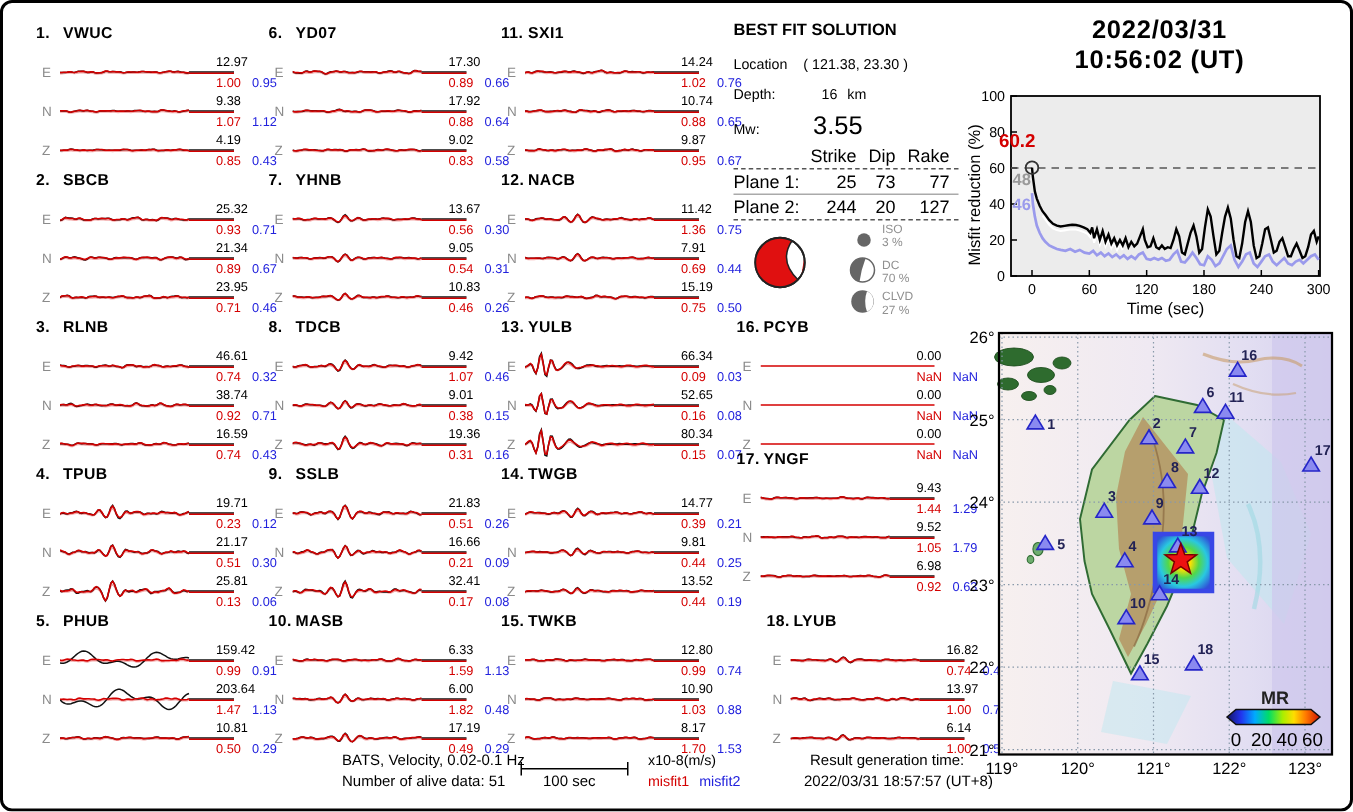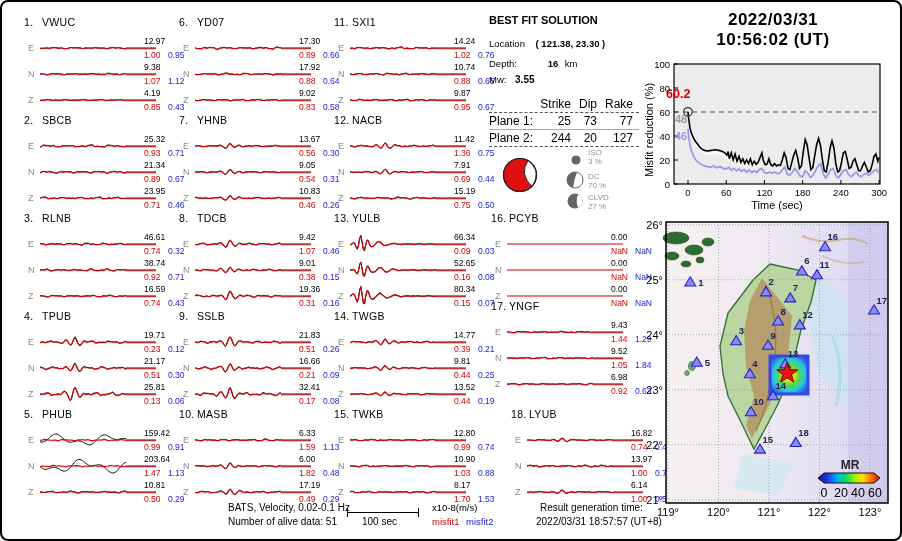--- a/index.html
+++ b/index.html
@@ -1,35 +1,35 @@
 <!DOCTYPE html>
 <html><head>
 <meta charset="utf-8">
 <style>
   html,body{margin:0;padding:0;background:#fff;}
   *{box-sizing:border-box;}
   body{font-family:"Liberation Sans","DejaVu Sans",sans-serif;}
   .frame{position:relative;width:902px;height:541px;border:2.5px solid #000;border-radius:8px;background:#fff;overflow:hidden;}
   
   .station{position:absolute;width:152px;height:98px;}
-  .st-title{position:absolute;left:2px;top:2px;font-size:10.5px;font-weight:normal;color:#000;letter-spacing:.3px;}
+  .st-title{position:absolute;left:2px;top:2px;font-size:10.5px;font-weight:bold;color:#000;letter-spacing:.3px;}
   .st-num{display:inline-block;width:18px;}
   .comp-row{position:absolute;left:0;height:26px;width:152px;}
   .comp-label{position:absolute;left:6px;top:8px;font-size:9px;color:#8a8a8a;}
   .wf-svg{position:absolute;left:18px;top:0;}
   .nums{position:absolute;left:122px;top:0;width:46px;}
   .val{position:absolute;left:0;top:1px;font-size:8.5px;color:#000;white-space:nowrap;}
   .mis{position:absolute;left:0;top:14.5px;font-size:8.5px;white-space:nowrap;}
   .m1{color:#d40000;display:inline-block;min-width:24px;}
   .m2{color:#2222dd;}
   
   .solution{position:absolute;left:487px;top:12px;width:152px;height:196px;font-size:9.5px;color:#000;}
   .sol-title{position:absolute;left:0;top:0;font-size:11px;font-weight:bold;}
   .sol-row{position:absolute;left:0;white-space:nowrap;}
-  .sol-b{font-weight:bold;}
+  .sol-b{font-weight:normal;}
   .sol-table{position:absolute;left:0;top:82px;width:150px;font-size:12px;}
   .tr{display:grid;grid-template-columns:50px 32px 26px 36px;height:17px;align-items:center;}
   .tr .c{text-align:right;}
   .tr.hd{border-bottom:1px dashed #555;}
   .tr.p1{border-bottom:1px solid #aaa;}
   .tr.p2{border-bottom:1px dashed #555;}
   .mini-label{font-size:8px;color:#909090;line-height:9px;}
   
   .foot{position:absolute;white-space:nowrap;}
   .gray{color:#8a8a8a;}
@@ -778,21 +778,21 @@
           <span class="comp-label">N</span>
           <svg class="wf-svg" width="120" height="26">
             <polyline points="0.0,13.7 1.2,13.9 2.4,13.9 3.6,13.7 4.8,13.8 6.1,13.9 7.3,13.8 8.5,13.9 9.7,14.0 10.9,13.9 12.1,13.7 13.3,13.7 14.5,13.8 15.7,13.8 17.0,13.8 18.2,13.8 19.4,13.7 20.6,13.4 21.8,13.5 23.0,13.8 24.2,14.0 25.4,14.1 26.6,14.2 27.9,14.1 29.1,13.8 30.3,13.8 31.5,14.0 32.7,13.8 33.9,13.5 35.1,13.4 36.3,13.3 37.5,13.2 38.8,13.4 40.0,14.0 41.2,14.3 42.4,14.2 43.6,14.2 44.8,14.1 46.0,13.9 47.2,13.8 48.5,14.0 49.7,13.9 50.9,13.5 52.1,13.4 53.3,13.5 54.5,13.5 55.7,13.7 56.9,14.0 58.1,14.1 59.4,13.9 60.6,13.8 61.8,13.8 63.0,13.8 64.2,13.8 65.4,13.9 66.6,14.0 67.8,13.8 69.0,13.6 70.3,13.7 71.5,13.7 72.7,13.7 73.9,13.8 75.1,13.8 76.3,13.6 77.5,13.6 78.7,13.9 79.9,14.1 81.2,14.1 82.4,14.1 83.6,14.1 84.8,13.8 86.0,13.5" fill="none" stroke="#f2a8a8" stroke-width="1"></polyline>
             <polyline points="0.0,12.8 1.2,13.0 2.4,12.9 3.6,12.8 4.8,12.9 6.1,13.1 7.3,13.2 8.5,13.3 9.7,13.4 10.9,13.2 12.1,12.9 13.3,12.8 14.5,12.9 15.7,12.8 17.0,12.8 18.2,12.9 19.4,12.8 20.6,12.6 21.8,12.8 23.0,13.2 24.2,13.4 25.4,13.4 26.6,13.5 27.9,13.3 29.1,12.9 30.3,12.8 31.5,13.1 32.7,13.0 33.9,12.7 35.1,12.6 36.3,12.5 37.5,12.3 38.8,12.5 40.0,13.3 41.2,13.6 42.4,13.4 43.6,13.4 44.8,13.4 46.0,13.1 47.2,13.0 48.5,13.4 49.7,13.3 50.9,12.7 52.1,12.5 53.3,12.5 54.5,12.5 55.7,12.7 56.9,13.1 58.1,13.3 59.4,13.1 60.6,13.0 61.8,13.2 63.0,13.2 64.2,13.2 65.4,13.3 66.6,13.2 67.8,12.8 69.0,12.6 70.3,12.7 71.5,12.8 72.7,12.8 73.9,13.0 75.1,13.1 76.3,13.0 77.5,12.9 78.7,13.2 79.9,13.4 81.2,13.4 82.4,13.3 83.6,13.3 84.8,12.8 86.0,12.5" fill="none" stroke="#111" stroke-width="1"></polyline>
             <line x1="86" y1="13" x2="116" y2="13" stroke="#111" stroke-width="1"></line>
             <polyline points="0.0,12.9 1.2,13.2 2.4,13.1 3.6,12.9 4.8,13.0 6.1,13.1 7.3,13.1 8.5,13.1 9.7,13.2 10.9,13.1 12.1,12.9 13.3,12.9 14.5,13.0 15.7,13.0 17.0,13.0 18.2,13.0 19.4,12.8 20.6,12.5 21.8,12.6 23.0,13.0 24.2,13.2 25.4,13.3 26.6,13.5 27.9,13.4 29.1,13.0 30.3,13.0 31.5,13.2 32.7,13.1 33.9,12.7 35.1,12.5 36.3,12.4 37.5,12.2 38.8,12.5 40.0,13.3 41.2,13.6 42.4,13.5 43.6,13.5 44.8,13.4 46.0,13.1 47.2,13.0 48.5,13.2 49.7,13.1 50.9,12.6 52.1,12.5 53.3,12.6 54.5,12.6 55.7,12.8 56.9,13.3 58.1,13.4 59.4,13.1 60.6,13.0 61.8,13.1 63.0,13.0 64.2,13.0 65.4,13.2 66.6,13.2 67.8,12.9 69.0,12.8 70.3,12.9 71.5,12.9 72.7,12.9 73.9,13.0 75.1,13.0 76.3,12.8 77.5,12.8 78.7,13.1 79.9,13.3 81.2,13.4 82.4,13.4 83.6,13.4 84.8,13.0 86.0,12.6" fill="none" stroke="#d40000" stroke-width="1.05"></polyline>
             <line x1="86" y1="13.8" x2="116" y2="13.8" stroke="#d40000" stroke-width="0.9"></line>
           </svg>
           <div class="nums">
             <div class="val">9.52</div>
-            <div class="mis"><span class="m1">1.05</span><span class="m2">1.84</span></div>
+            <div class="mis"><span class="m1">1.05</span><span class="m2">1.79</span></div>
           </div>
         </div>
         <div class="comp-row" style="top:73px">
           <span class="comp-label">Z</span>
           <svg class="wf-svg" width="120" height="26">
             <polyline points="0.0,13.8 1.2,13.9 2.4,13.8 3.6,13.6 4.8,13.5 6.1,13.5 7.3,13.6 8.5,13.6 9.7,13.8 10.9,14.2 12.1,14.4 13.3,14.3 14.5,13.9 15.7,13.7 17.0,13.6 18.2,13.5 19.4,13.4 20.6,13.5 21.8,13.8 23.0,13.9 24.2,13.8 25.4,13.7 26.6,13.9 27.9,14.0 29.1,14.0 30.3,13.9 31.5,13.9 32.7,13.9 33.9,13.7 35.1,13.5 36.3,13.5 37.5,13.7 38.8,13.8 40.0,13.9 41.2,13.9 42.4,13.9 43.6,13.9 44.8,13.8 46.0,13.7 47.2,13.8 48.5,13.9 49.7,13.9 50.9,13.8 52.1,13.8 53.3,13.7 54.5,13.6 55.7,13.6 56.9,13.6 58.1,13.8 59.4,14.0 60.6,14.0 61.8,13.9 63.0,13.9 64.2,13.9 65.4,13.8 66.6,13.7 67.8,13.7 69.0,13.8 70.3,13.7 71.5,13.5 72.7,13.5 73.9,13.7 75.1,13.9 76.3,14.1 77.5,14.2 78.7,14.3 79.9,14.2 81.2,13.9 82.4,13.4 83.6,13.3 84.8,13.4 86.0,13.5" fill="none" stroke="#f2a8a8" stroke-width="1"></polyline>
             <polyline points="0.0,13.0 1.2,13.1 2.4,13.1 3.6,12.8 4.8,12.7 6.1,12.7 7.3,12.7 8.5,12.7 9.7,12.9 10.9,13.4 12.1,13.7 13.3,13.6 14.5,13.2 15.7,12.9 17.0,12.9 18.2,12.7 19.4,12.6 20.6,12.7 21.8,13.0 23.0,13.1 24.2,12.8 25.4,12.8 26.6,13.0 27.9,13.3 29.1,13.4 30.3,13.3 31.5,13.3 32.7,13.3 33.9,12.9 35.1,12.6 36.3,12.5 37.5,12.7 38.8,12.9 40.0,13.0 41.2,13.1 42.4,13.2 43.6,13.2 44.8,13.1 46.0,13.0 47.2,13.1 48.5,13.2 49.7,13.1 50.9,12.9 52.1,12.8 53.3,12.8 54.5,12.8 55.7,12.7 56.9,12.9 58.1,13.2 59.4,13.4 60.6,13.4 61.8,13.2 63.0,13.1 64.2,13.0 65.4,12.8 66.6,12.7 67.8,12.8 69.0,13.0 70.3,12.9 71.5,12.7 72.7,12.6 73.9,12.9 75.1,13.2 76.3,13.3 77.5,13.4 78.7,13.6 79.9,13.5 81.2,13.0 82.4,12.5 83.6,12.4 84.8,12.6 86.0,12.8" fill="none" stroke="#111" stroke-width="1"></polyline>
             <line x1="86" y1="13" x2="116" y2="13" stroke="#111" stroke-width="1"></line>
             <polyline points="0.0,13.0 1.2,13.1 2.4,13.0 3.6,12.7 4.8,12.6 6.1,12.6 7.3,12.7 8.5,12.8 9.7,13.0 10.9,13.5 12.1,13.7 13.3,13.6 14.5,13.2 15.7,12.9 17.0,12.8 18.2,12.6 19.4,12.5 20.6,12.7 21.8,13.0 23.0,13.1 24.2,13.0 25.4,12.9 26.6,13.1 27.9,13.3 29.1,13.3 30.3,13.2 31.5,13.2 32.7,13.1 33.9,12.9 35.1,12.6 36.3,12.6 37.5,12.9 38.8,13.0 40.0,13.1 41.2,13.1 42.4,13.1 43.6,13.1 44.8,12.9 46.0,12.9 47.2,13.0 48.5,13.2 49.7,13.2 50.9,13.0 52.1,13.0 53.3,12.9 54.5,12.8 55.7,12.7 56.9,12.8 58.1,13.1 59.4,13.3 60.6,13.3 61.8,13.2 63.0,13.2 64.2,13.1 65.4,13.0 66.6,12.8 67.8,12.9 69.0,13.0 70.3,12.9 71.5,12.6 72.7,12.6 73.9,12.9 75.1,13.2 76.3,13.3 77.5,13.5 78.7,13.6 79.9,13.6 81.2,13.1 82.4,12.5 83.6,12.4 84.8,12.6 86.0,12.7" fill="none" stroke="#d40000" stroke-width="1.05"></polyline>
             <line x1="86" y1="13.8" x2="116" y2="13.8" stroke="#d40000" stroke-width="0.9"></line>
@@ -856,21 +856,21 @@
       <span>Location</span>
       <span class="sol-b" style="margin-left:8px">( 121.38,  23.30 )</span>
     </div>
     <div class="sol-row" style="top:44px">
       <span>Depth:</span>
       <span class="sol-b" style="margin-left:28px">16</span>
       <span style="margin-left:4px">km</span>
     </div>
     <div class="sol-row" style="top:60px">
       <span>Mw:</span>
-      <span class="sol-b" style="margin-left:6px;font-size:10px">3.55</span>
+      <span class="sol-b" style="margin-left:33px;font-size:17px">3.55</span>
     </div>
     <div class="sol-table">
       <div class="tr hd">
         <div class="c"></div>
         <div class="c">Strike</div>
         <div class="c">Dip</div>
         <div class="c">Rake</div>
       </div>
       <div class="tr p1">
         <div>Plane 1:</div>

